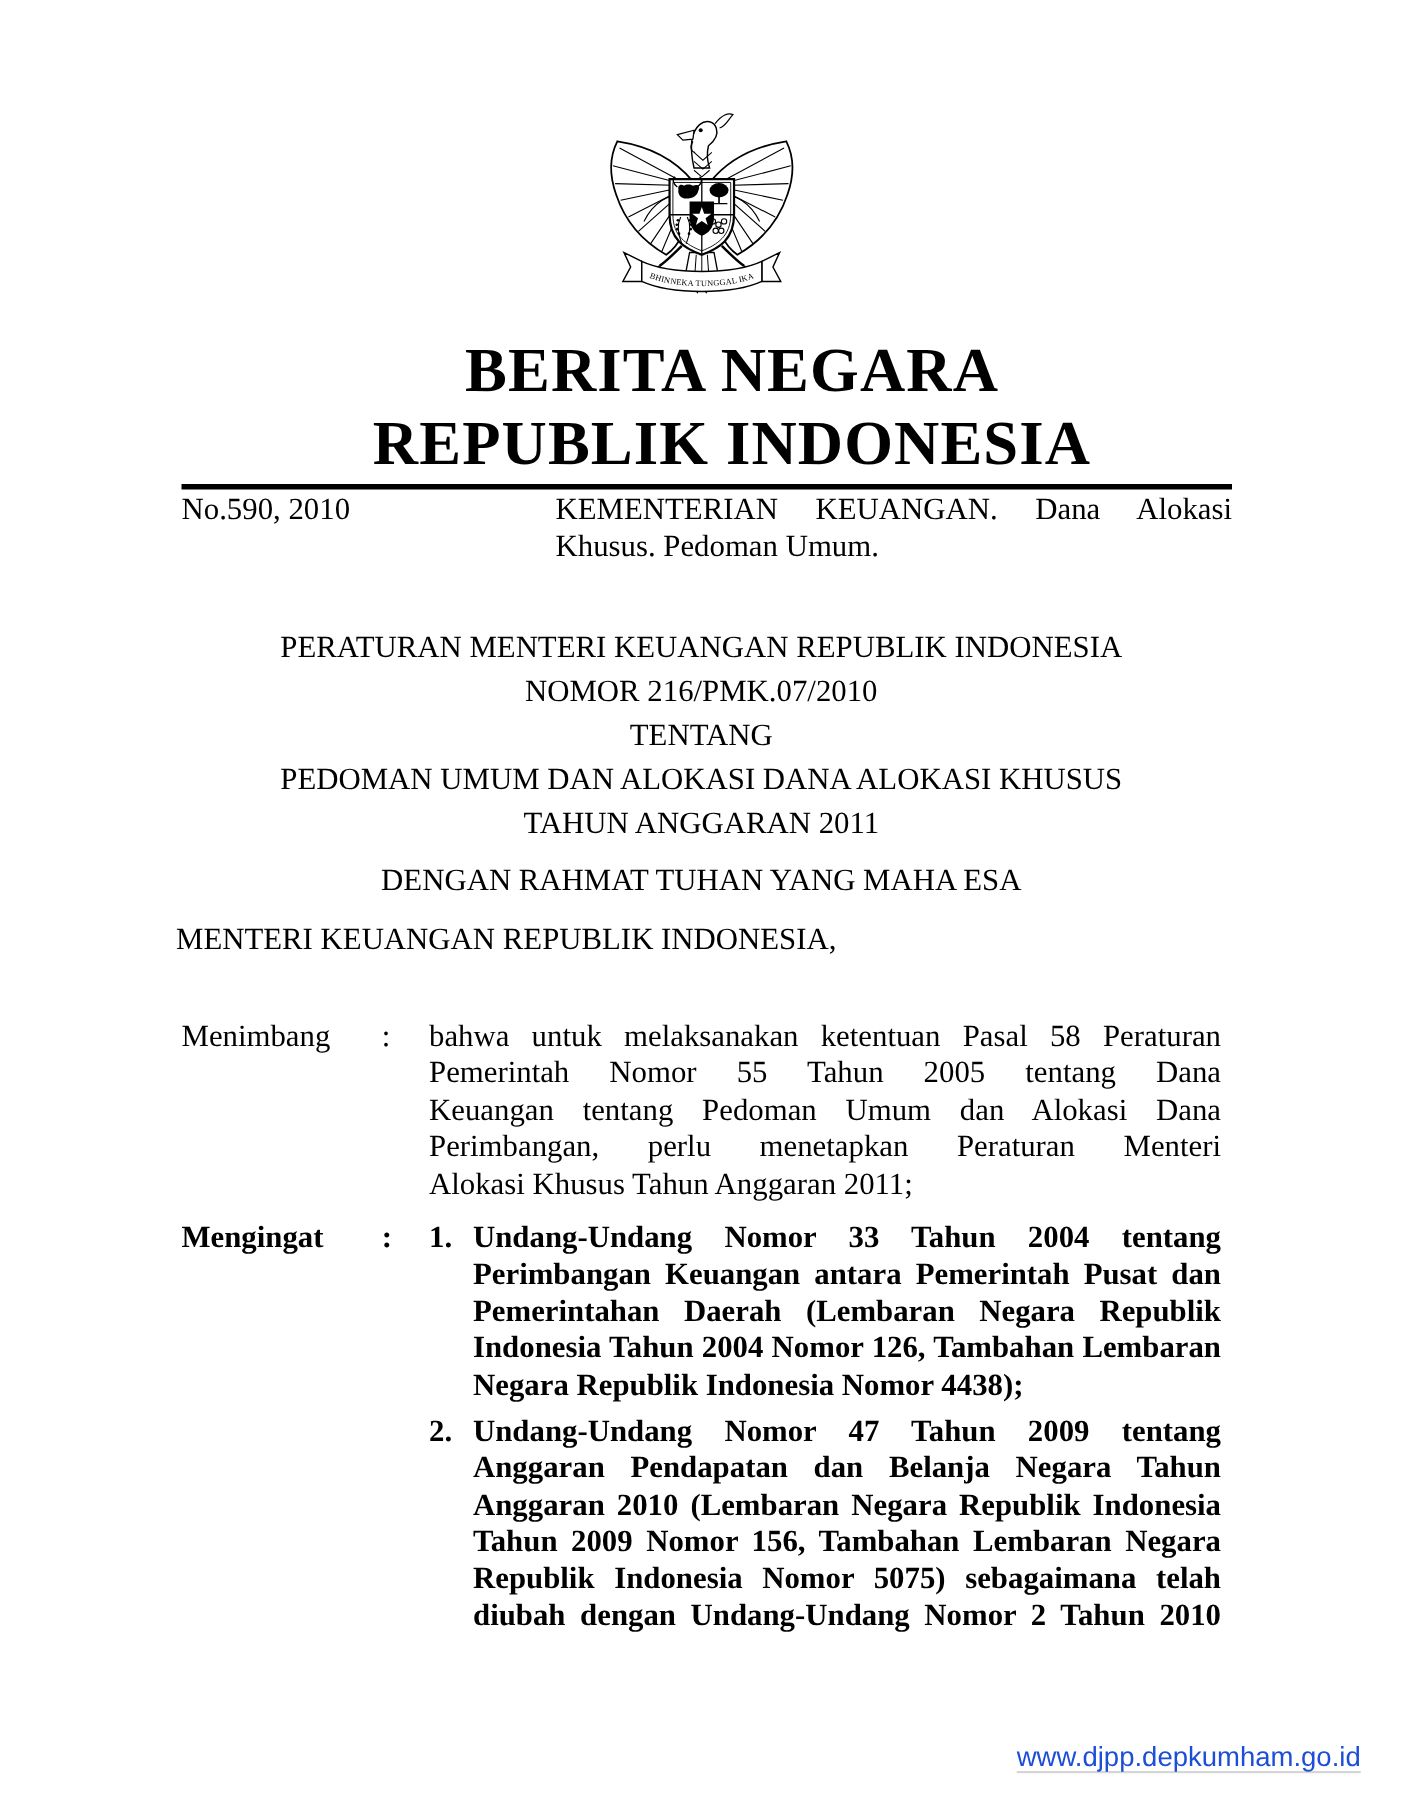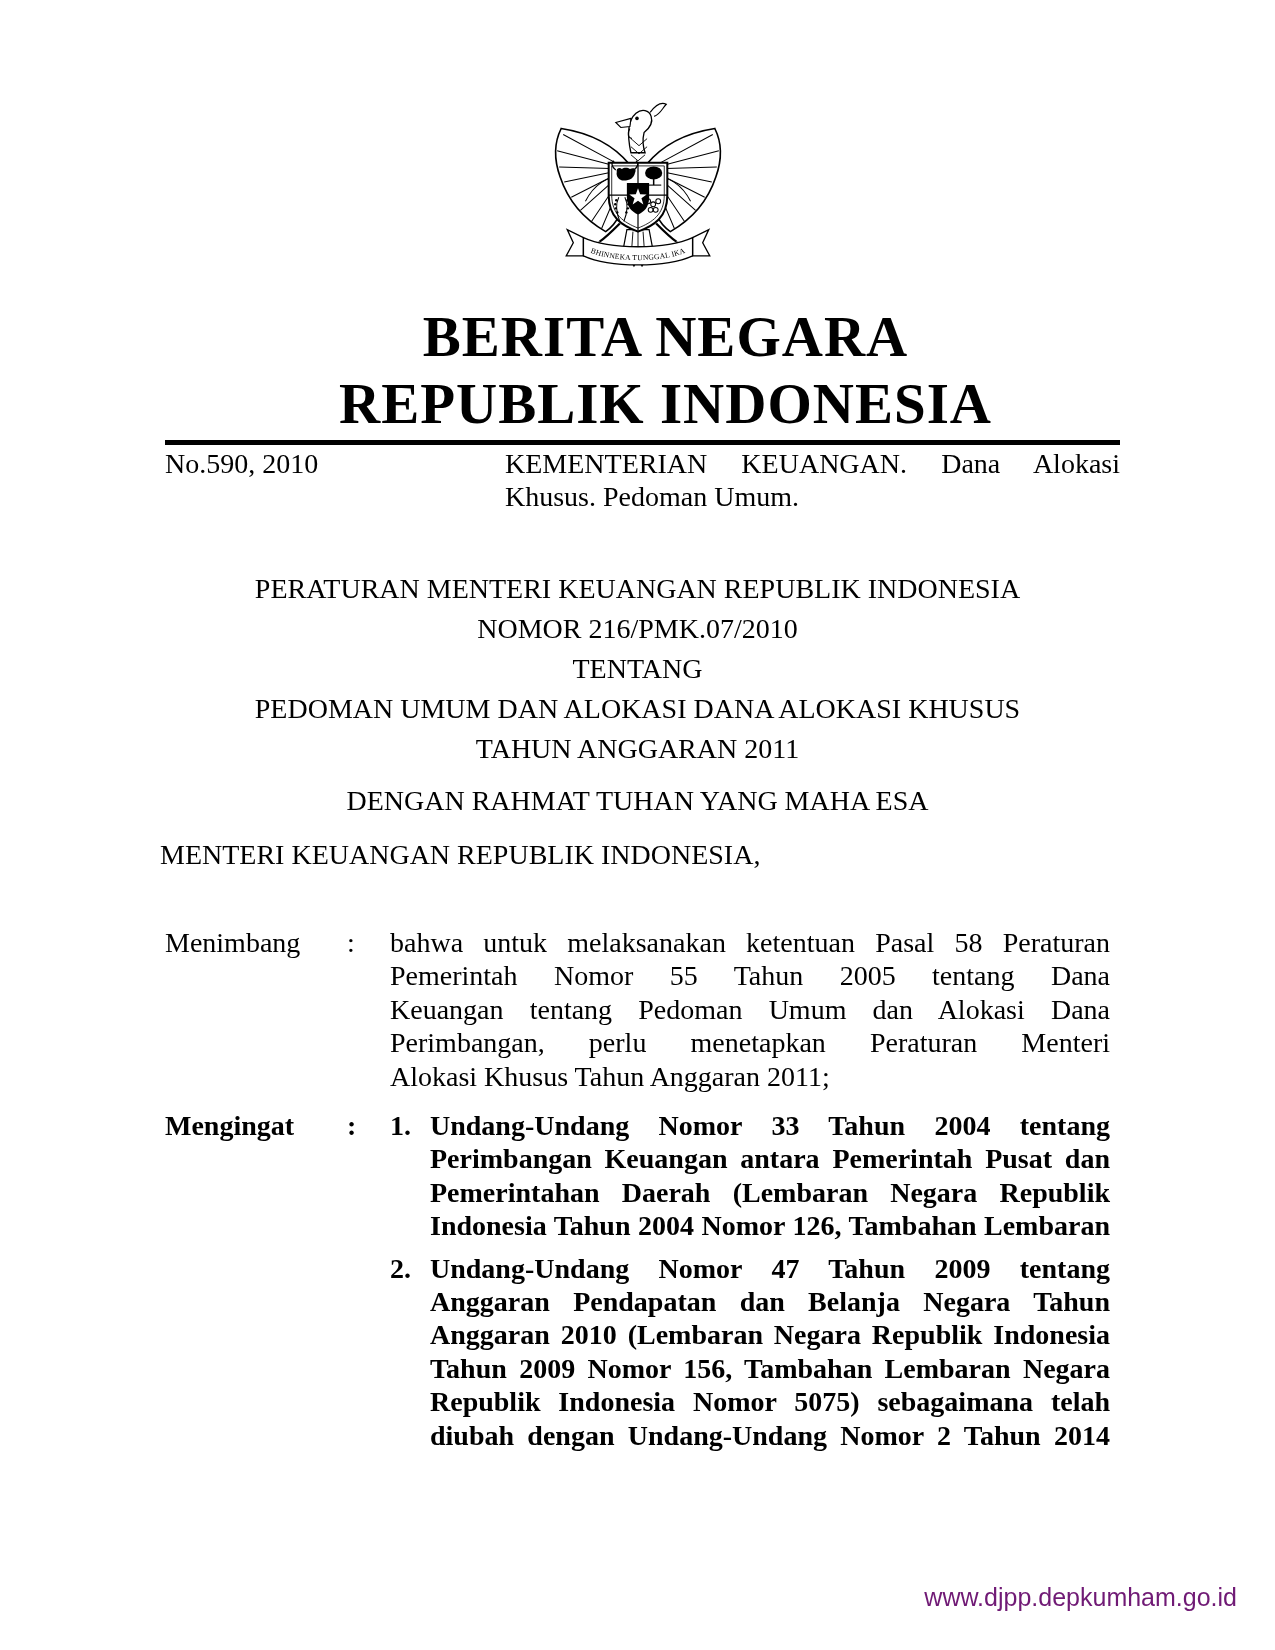--- a/index.html
+++ b/index.html
@@ -27,21 +27,21 @@
   .plabel{width:182px;flex:none;}
   .pcolon{width:43px;flex:none;}
   .pcontent{flex:1;min-width:0;}
   .litem{display:flex;}
   .litem + .litem{margin-top:9px;}
   .lnum{width:40px;flex:none;}
   .ltext{flex:1;min-width:0;}
   .watermark{
     position:absolute;right:38px;top:1583px;
     font-family:"Liberation Sans","DejaVu Sans",sans-serif;font-size:25px;
-    color:#701a75;text-decoration-color:#d6d6d6;text-underline-offset:5px;
+    color:#1d4ed8;text-decoration:underline;text-decoration-color:#d6d6d6;text-underline-offset:5px;
   }
   svg .ln{stroke:#000;fill:none;}
 </style>
 </head>
 <body>
 
 <div class="page">
 
   <div class="emblem">
     <svg viewBox="0 0 176 186" width="178" height="188">
@@ -169,32 +169,33 @@
       <div class="pcolon">:</div>
       <div class="pcontent">
 
         <div class="litem">
           <div class="lnum">1.</div>
           <div class="ltext">
             <div class="jline">Undang-Undang Nomor 33 Tahun 2004 tentang</div>
             <div class="jline">Perimbangan Keuangan antara Pemerintah Pusat dan</div>
             <div class="jline">Pemerintahan Daerah (Lembaran Negara Republik</div>
             <div class="jline">Indonesia Tahun 2004 Nomor 126, Tambahan Lembaran</div>
+            <div class="lline">Negara Republik Indonesia Nomor 4438);</div>
           </div>
         </div>
 
         <div class="litem">
           <div class="lnum">2.</div>
           <div class="ltext">
             <div class="jline">Undang-Undang Nomor 47 Tahun 2009 tentang</div>
             <div class="jline">Anggaran Pendapatan dan Belanja Negara Tahun</div>
             <div class="jline">Anggaran 2010 (Lembaran Negara Republik Indonesia</div>
             <div class="jline">Tahun 2009 Nomor 156, Tambahan Lembaran Negara</div>
             <div class="jline">Republik Indonesia Nomor 5075) sebagaimana telah</div>
-            <div class="jline">diubah dengan Undang-Undang Nomor 2 Tahun 2014</div>
+            <div class="jline">diubah dengan Undang-Undang Nomor 2 Tahun 2010</div>
           </div>
         </div>
 
       </div>
     </div>
   </div>
 
   <div class="watermark">www.djpp.depkumham.go.id</div>
 
 </div>

